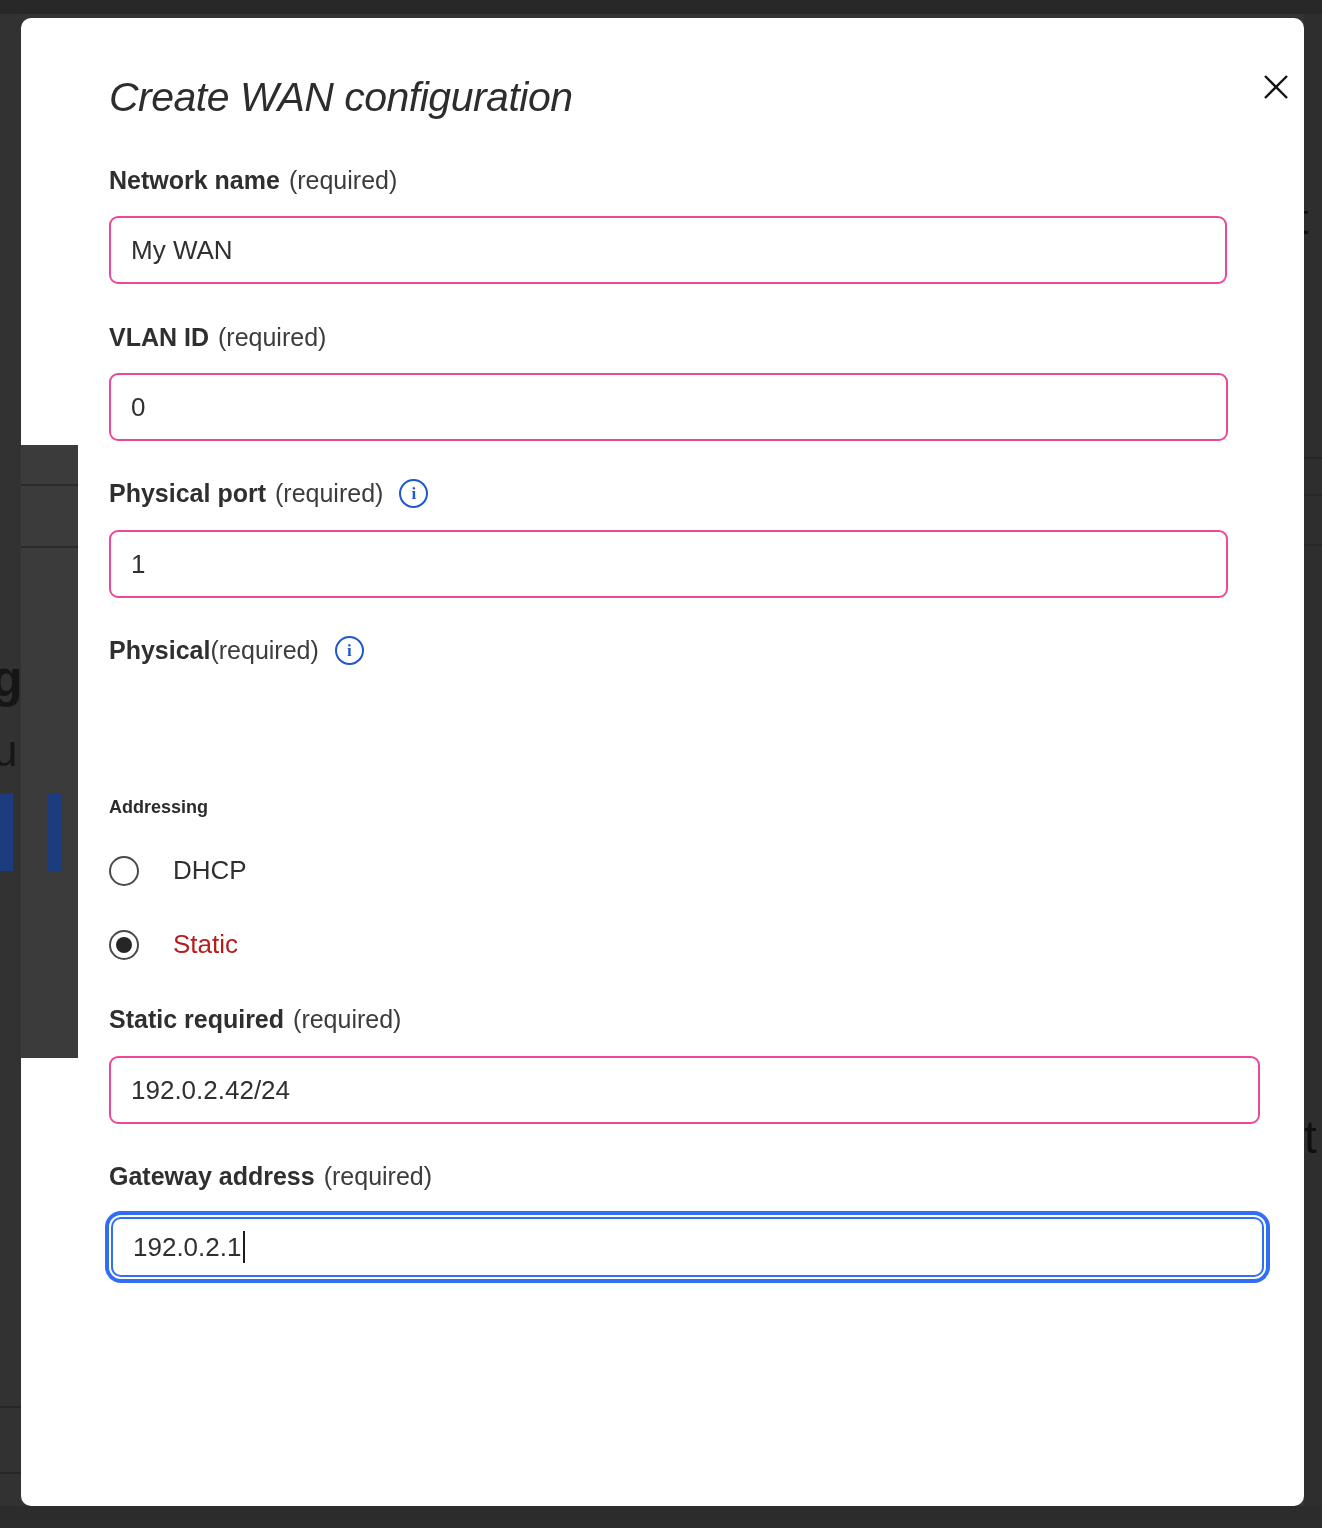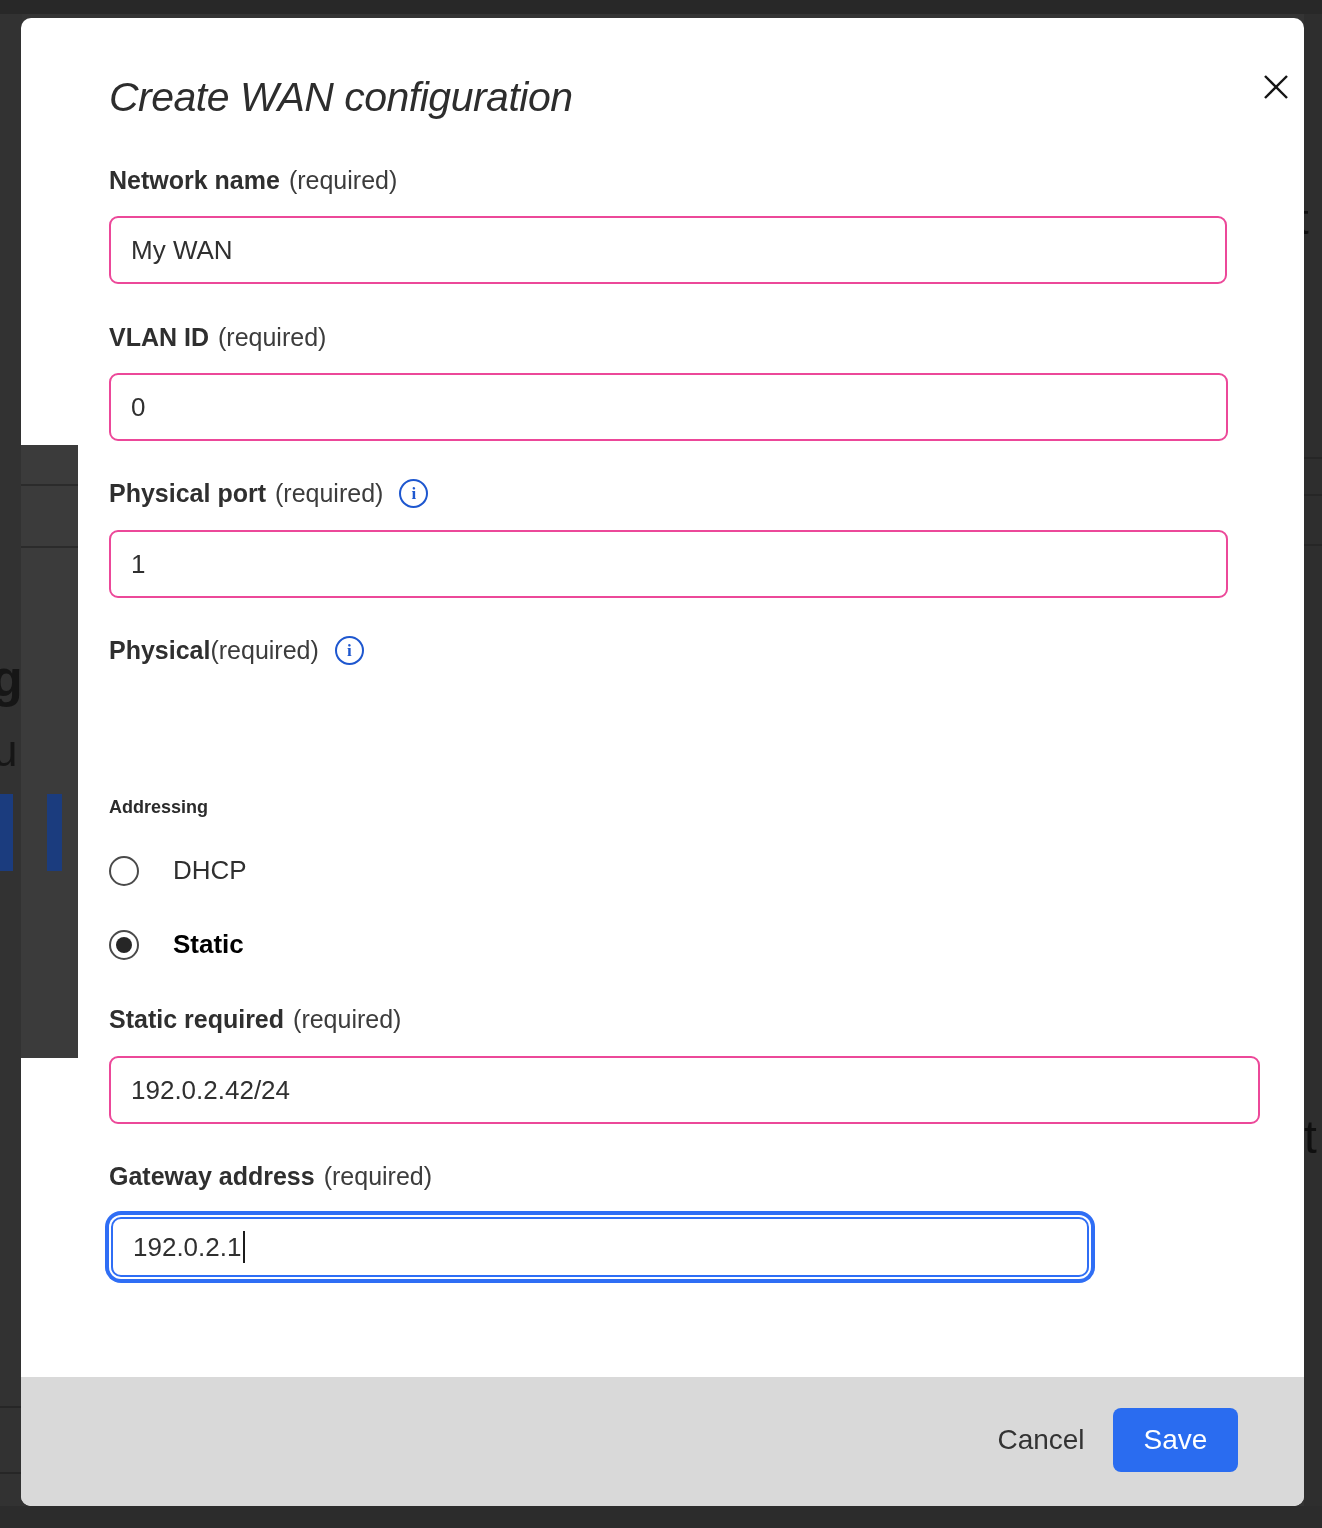--- a/index.html
+++ b/index.html
@@ -38,21 +38,21 @@
     font-size:26px;color:#303030;cursor:text;}
   .tbox.focused{border:2px solid #2f6ef5;border-radius:10px;
     box-shadow:0 0 0 2px #ffffff,0 0 0 6px #2f6ef5;}
   .caret{display:inline-block;width:2px;height:32px;background:#1c1c1c;margin-left:2px;}
   .section-heading{position:absolute;left:88px;font-size:18px;font-weight:700;color:#2b2b2b;}
   .radio-row{position:absolute;left:88px;display:flex;align-items:center;cursor:pointer;}
   .radio-outer{width:30px;height:30px;border:2px solid #4a4a4a;border-radius:50%;box-sizing:border-box;
     display:flex;align-items:center;justify-content:center;background:#fff;flex:0 0 auto;}
   .radio-dot{width:16px;height:16px;border-radius:50%;background:#262626;}
   .radio-label{margin-left:34px;font-size:26px;color:#2f2f2f;}
-  .radio-label.selected{font-weight:700;color:#000000;}
+  .radio-label.selected{font-weight:400;color:#b91c1c;}
   .modal-footer{position:absolute;left:0;top:1359px;width:1283px;height:129px;background:#d9d9d9;
     border-radius:0 0 10px 10px;}
   .cancel-btn{position:absolute;left:930px;top:30px;width:180px;height:66px;background:transparent;border:none;
     font-size:28px;color:#333333;cursor:pointer;font-family:inherit;}
   .save-btn{position:absolute;left:1092px;top:31px;width:125px;height:64px;background:#2a6cf0;border:none;
     border-radius:8px;font-size:28px;color:#ffffff;cursor:pointer;font-family:inherit;}
 </style>
 </head>
 <body>
 
@@ -132,29 +132,25 @@
     <span class="req">(required)</span>
   </div>
   <div class="tbox" style="top:1038px;width:1151px;" role="textbox">
     <span>192.0.2.42/24</span>
   </div>
 
   <div class="field-label" style="top:1144px;">
     <span class="lbl">Gateway address</span>
     <span class="req">(required)</span>
   </div>
-  <div class="tbox focused" style="top:1199px;left:90px;width:978px;height:60px;" role="textbox">
+  <div class="tbox focused" style="top:1199px;left:90px;width:1153px;height:60px;" role="textbox">
     <span>192.0.2.1</span>
     <span class="caret"></span>
   </div>
 
-  <div class="modal-footer">
-    <button class="cancel-btn">Cancel</button>
-    <button class="save-btn">Save</button>
-  </div>
 </div>
 
 <div class="side-band">
   <div class="band-row" style="top:39px;"></div>
   <div class="band-row" style="top:101px;"></div>
 </div>
 <div class="bg-navy" style="left:0;top:794px;width:13px;height:77px;"></div>
 <div class="bg-navy" style="left:47px;top:794px;width:15px;height:77px;"></div>
 
 </body></html>

